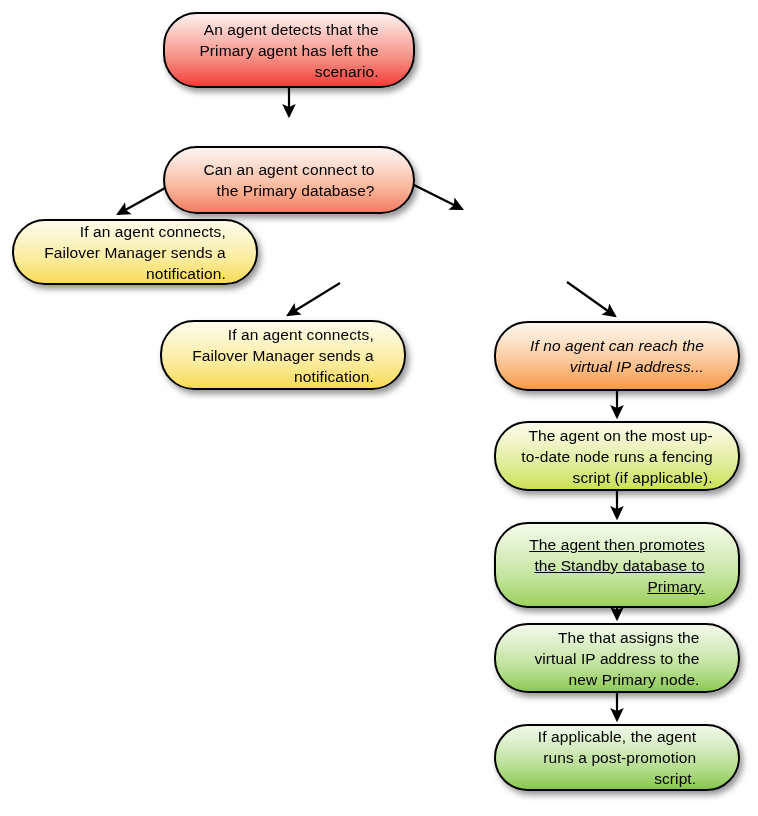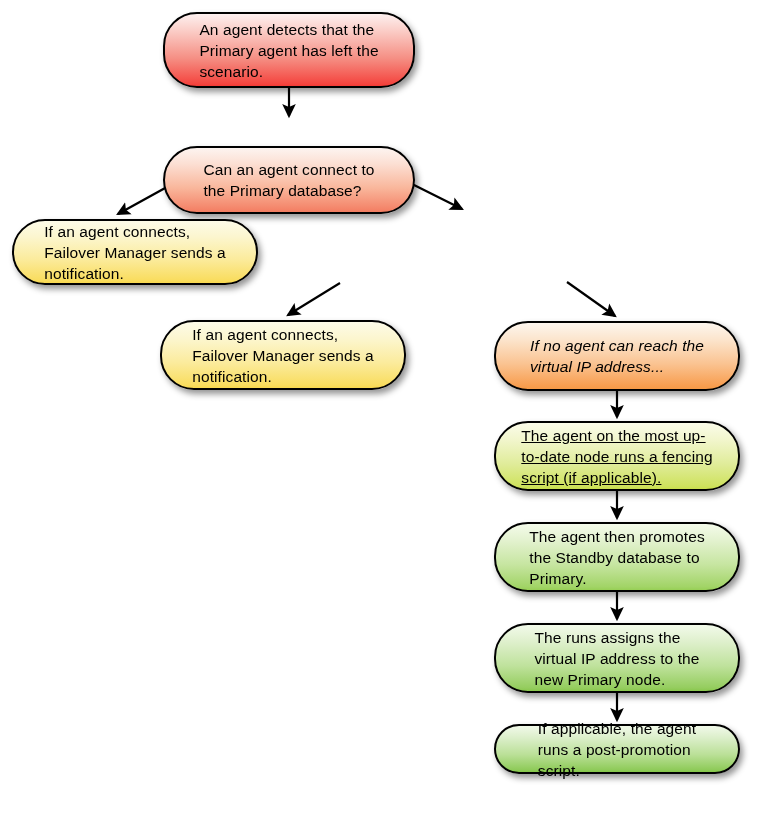--- a/index.html
+++ b/index.html
@@ -24,21 +24,21 @@
     pointer-events: none;
   }
   .node {
     position: absolute;
     box-sizing: border-box;
     border: 2px solid #000000;
     border-radius: 34px;
     display: flex;
     align-items: center;
     justify-content: center;
-    text-align: left;
+    text-align: right;
     color: #000000;
     font-size: 15.5px;
     line-height: 21px;
     letter-spacing: 0.1px;
     padding: 4px 14px;
     box-shadow: 3px 4px 6px rgba(0,0,0,0.42);
     z-index: 2;
   }
   .node .label {
     display: block;
@@ -107,37 +107,37 @@
     <span class="label">If an agent connects,
 Failover Manager sends a
 notification.</span>
   </div>
 
   <div class="node fill-orange" style="left:494px; top:321px; width:246px; height:70px;font-style:italic;">
     <span class="label">If no agent can reach the
 virtual IP address...</span>
   </div>
 
-  <div class="node fill-yelgreen" style="left:494px; top:421px; width:246px; height:70px;text-decoration:underline;">
+  <div class="node fill-yelgreen" style="left:494px; top:421px; width:246px; height:70px;">
     <span class="label">The agent on the most up-
 to-date node runs a fencing
 script (if applicable).</span>
   </div>
 
-  <div class="node fill-green1" style="left:494px; top:522px; width:246px; height:70px;">
+  <div class="node fill-green1" style="left:494px; top:522px; width:246px; height:86px;text-decoration:underline;">
     <span class="label">The agent then promotes
 the Standby database to
 Primary.</span>
   </div>
 
   <div class="node fill-green2" style="left:494px; top:623px; width:246px; height:70px;">
-    <span class="label">The runs assigns the
+    <span class="label">The that assigns the
 virtual IP address to the
 new Primary node.</span>
   </div>
 
-  <div class="node fill-green3" style="left:494px; top:724px; width:246px; height:50px;">
+  <div class="node fill-green3" style="left:494px; top:724px; width:246px; height:67px;">
     <span class="label">If applicable, the agent
 runs a post-promotion
 script.</span>
   </div>
 
 </div>
 
 </body></html>

